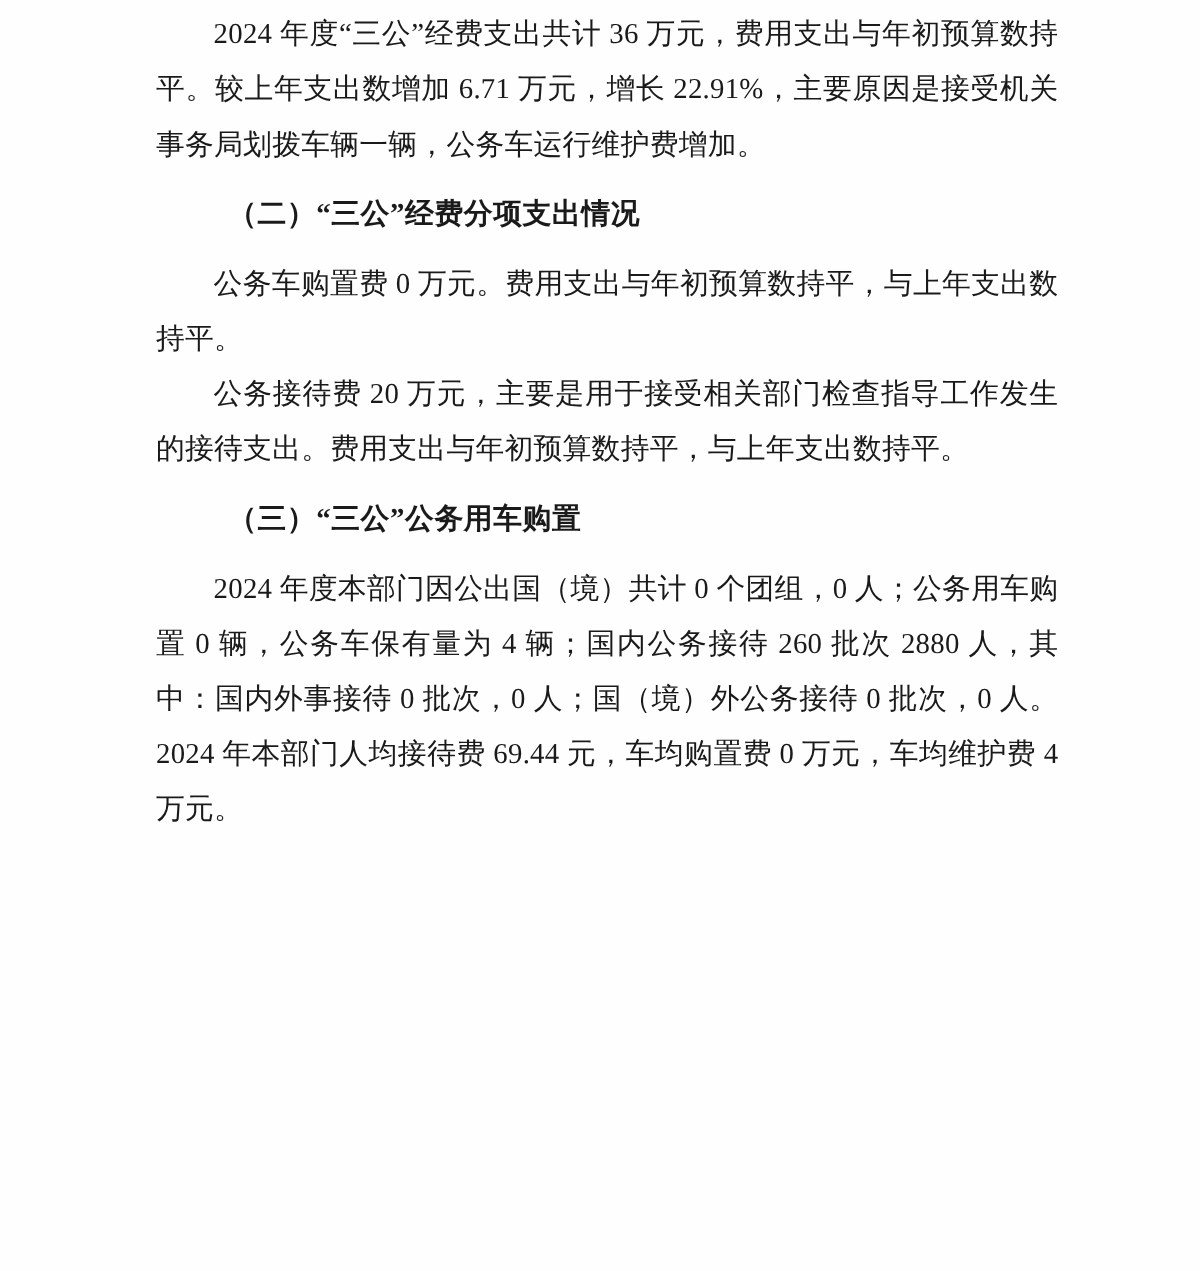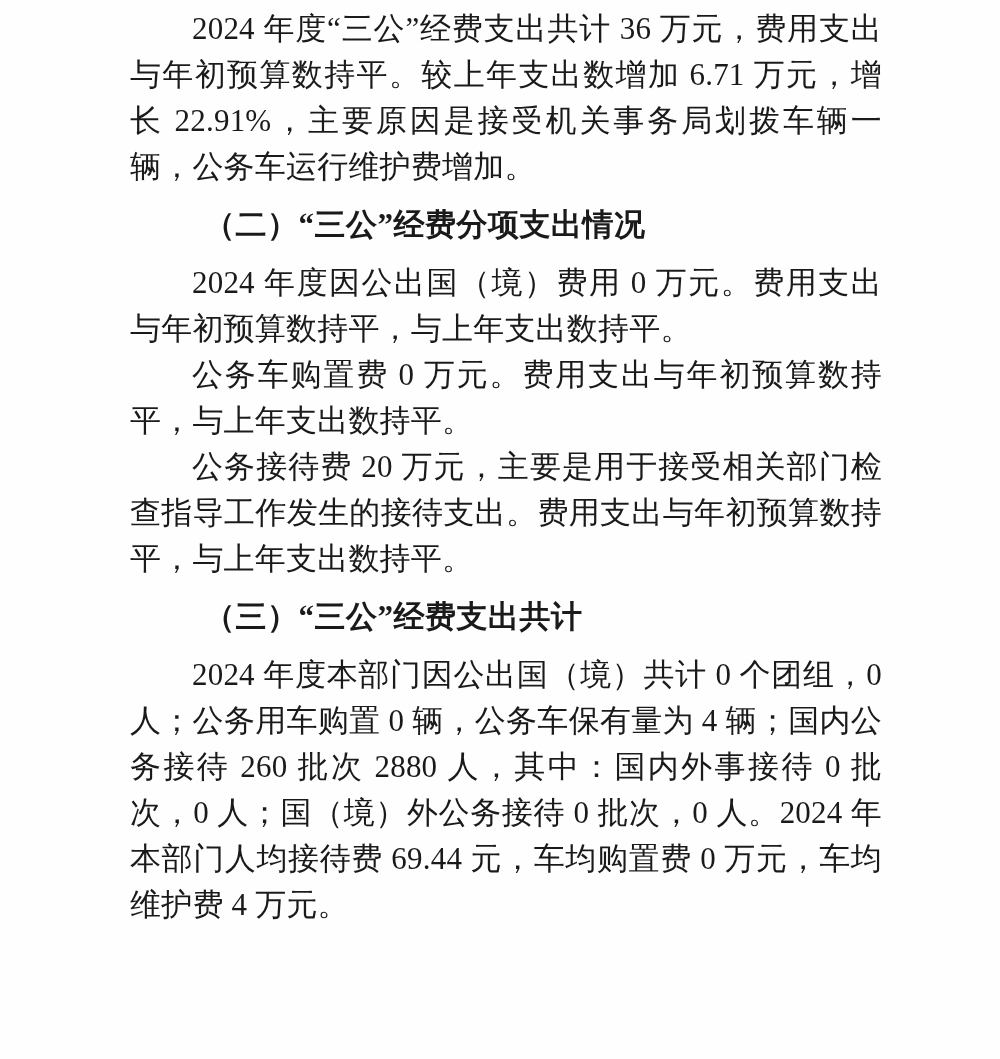--- a/index.html
+++ b/index.html
@@ -16,21 +16,21 @@
   }
   .page {
     position: relative;
     width: 1000px;
     height: 1059px;
     background: #fefefe;
     box-sizing: border-box;
     padding: 6px 118px 0 130px;
   }
   .doc-body {
-    font-size: 31px;
+    font-size: 24px;
     line-height: 46px;
     letter-spacing: 0.2px;
     text-align: justify;
     text-justify: inter-ideograph;
   }
   p.para {
     margin: 0 0 0 0;
     text-indent: 2em;
     font-weight: 400;
   }
@@ -44,25 +44,24 @@
 </head>
 <body>
 
 <div class="page">
   <div class="doc-body">
 
     <p class="para">2024 年度“三公”经费支出共计 36 万元，费用支出与年初预算数持平。较上年支出数增加 6.71 万元，增长 22.91%，主要原因是接受机关事务局划拨车辆一辆，公务车运行维护费增加。</p>
 
     <p class="heading">（二）“三公”经费分项支出情况</p>
 
-    <p class="para">2024 年度因公出国（境）费用 0 万元。费用支出与年初预算数持平，与上年支出数持平。</p>
 
     <p class="para">公务车购置费 0 万元。费用支出与年初预算数持平，与上年支出数持平。</p>
 
 
     <p class="para">公务接待费 20 万元，主要是用于接受相关部门检查指导工作发生的接待支出。费用支出与年初预算数持平，与上年支出数持平。</p>
 
-    <p class="heading">（三）“三公”经费支出共计</p>
+    <p class="heading">（三）“三公”公务用车购置</p>
 
     <p class="para">2024 年度本部门因公出国（境）共计 0 个团组，0 人；公务用车购置 0 辆，公务车保有量为 4 辆；国内公务接待 260 批次 2880 人，其中：国内外事接待 0 批次，0 人；国（境）外公务接待 0 批次，0 人。2024 年本部门人均接待费 69.44 元，车均购置费 0 万元，车均维护费 4 万元。</p>
 
   </div>
 </div>
 
 </body></html>

